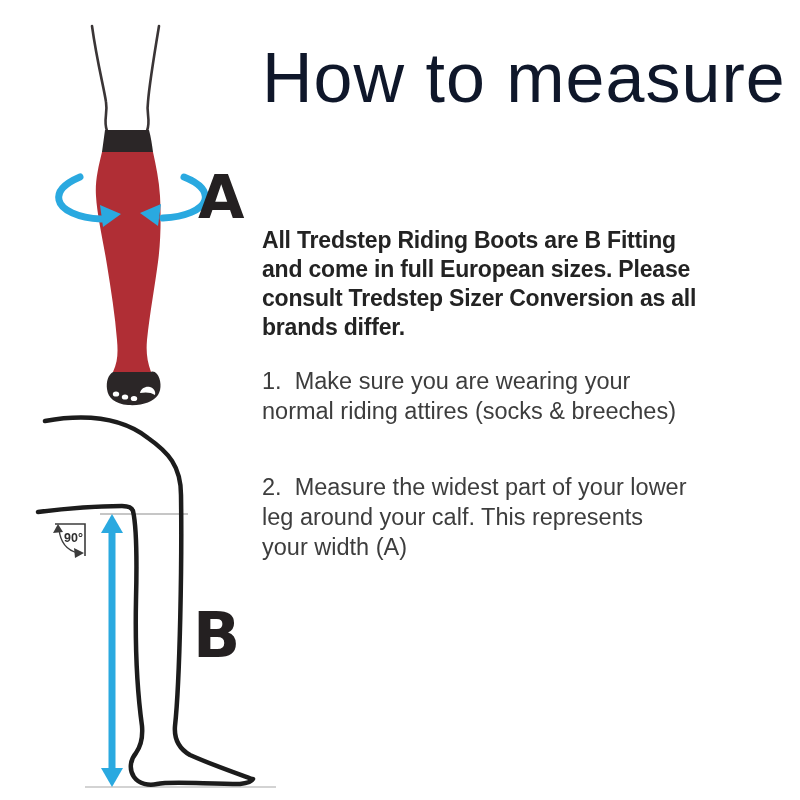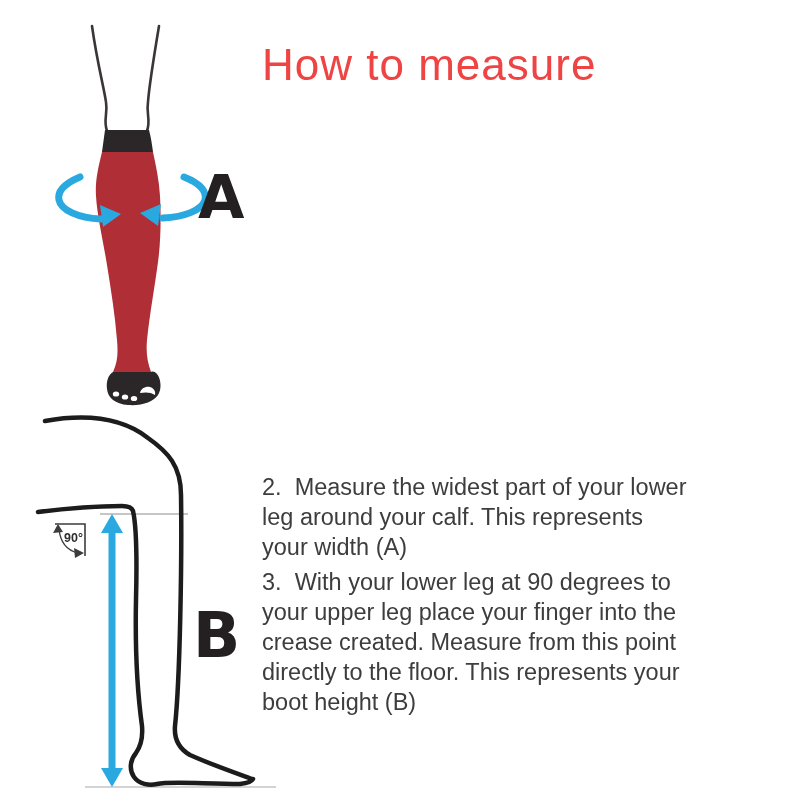--- a/index.html
+++ b/index.html
@@ -3,21 +3,21 @@
 <meta charset="utf-8">
 <style>
   html,body{margin:0;padding:0;background:#ffffff;}
   #frame{
     position:relative;width:800px;height:800px;background:#ffffff;overflow:hidden;
     font-family:"Liberation Sans","DejaVu Sans",sans-serif;color:#1f1f1f;
   }
   .abs{position:absolute;}
   #page-title{
     left:262px;top:42px;width:530px;
-    font-size:44px;font-weight:400;letter-spacing:1px;color:#ef4444;
+    font-size:70px;font-weight:400;letter-spacing:1px;color:#0f172a;
     white-space:pre-wrap;line-height:1.05;
   }
   #intro{
     left:262px;top:226px;width:538px;
     font-size:23px;font-weight:700;line-height:29px;color:#232323;
     letter-spacing:-0.2px;white-space:pre-wrap;
   }
   .step{
     left:262px;width:538px;
     font-size:23.5px;font-weight:400;line-height:30px;color:#3d3d3d;
@@ -86,23 +86,24 @@
     <path d="M59,129 Q61,149 78,153" fill="none" stroke="#3c3c3c" stroke-width="1.4"></path>
     <polygon points="58,124 53,133 63,132" fill="#3c3c3c"></polygon>
     <polygon points="84,153 74,148 75,158" fill="#3c3c3c"></polygon>
     <text x="64" y="142" font-size="12.5" class="angle-label">90°</text>
 
     <text x="193" y="257" font-size="62" class="figure-label">B</text>
   </svg>
 
   <div class="abs" id="page-title">How to measure</div>
 
+  <div class="abs" id="intro">All Tredstep Riding Boots are B Fitting
+and come in full European sizes. Please
+consult Tredstep Sizer Conversion as all
+brands differ.</div>
 
+  <div class="abs step" id="step-1">1.  Make sure you are wearing your
+normal riding attires (socks &amp; breeches)</div>
   <div class="abs step" id="step-2">2.  Measure the widest part of your lower
 leg around your calf. This represents
 your width (A)</div>
-  <div class="abs step" id="step-3">3.  With your lower leg at 90 degrees to
-your upper leg place your finger into the
-crease created. Measure from this point
-directly to the floor. This represents your
-boot height (B)</div>
 
 </div>
 
 </body></html>

